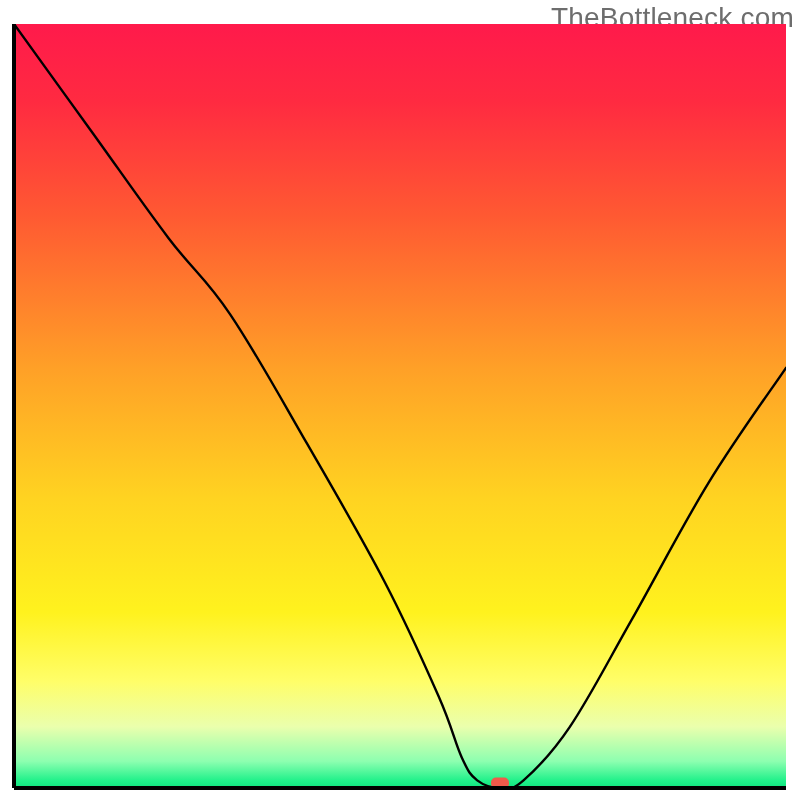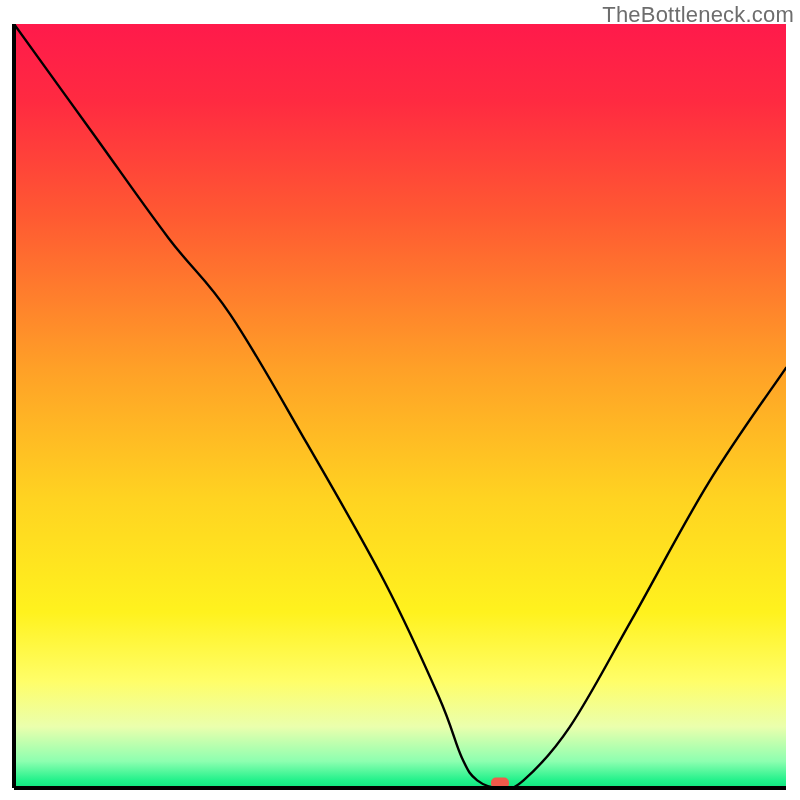--- a/index.html
+++ b/index.html
@@ -14,21 +14,21 @@
   .wrap {
     position: relative;
     width: 800px;
     height: 800px;
   }
   .watermark {
     position: absolute;
     top: 2px;
     right: 6px;
     color: #6d6d6d;
-    font-size: 22px;
+    font-size: 28px;
     font-weight: 500;
     letter-spacing: 0.2px;
   }
   .plot {
     position: absolute;
     left: 14px;
     top: 24px;
     width: 772px;   
     height: 764px;  
   }

